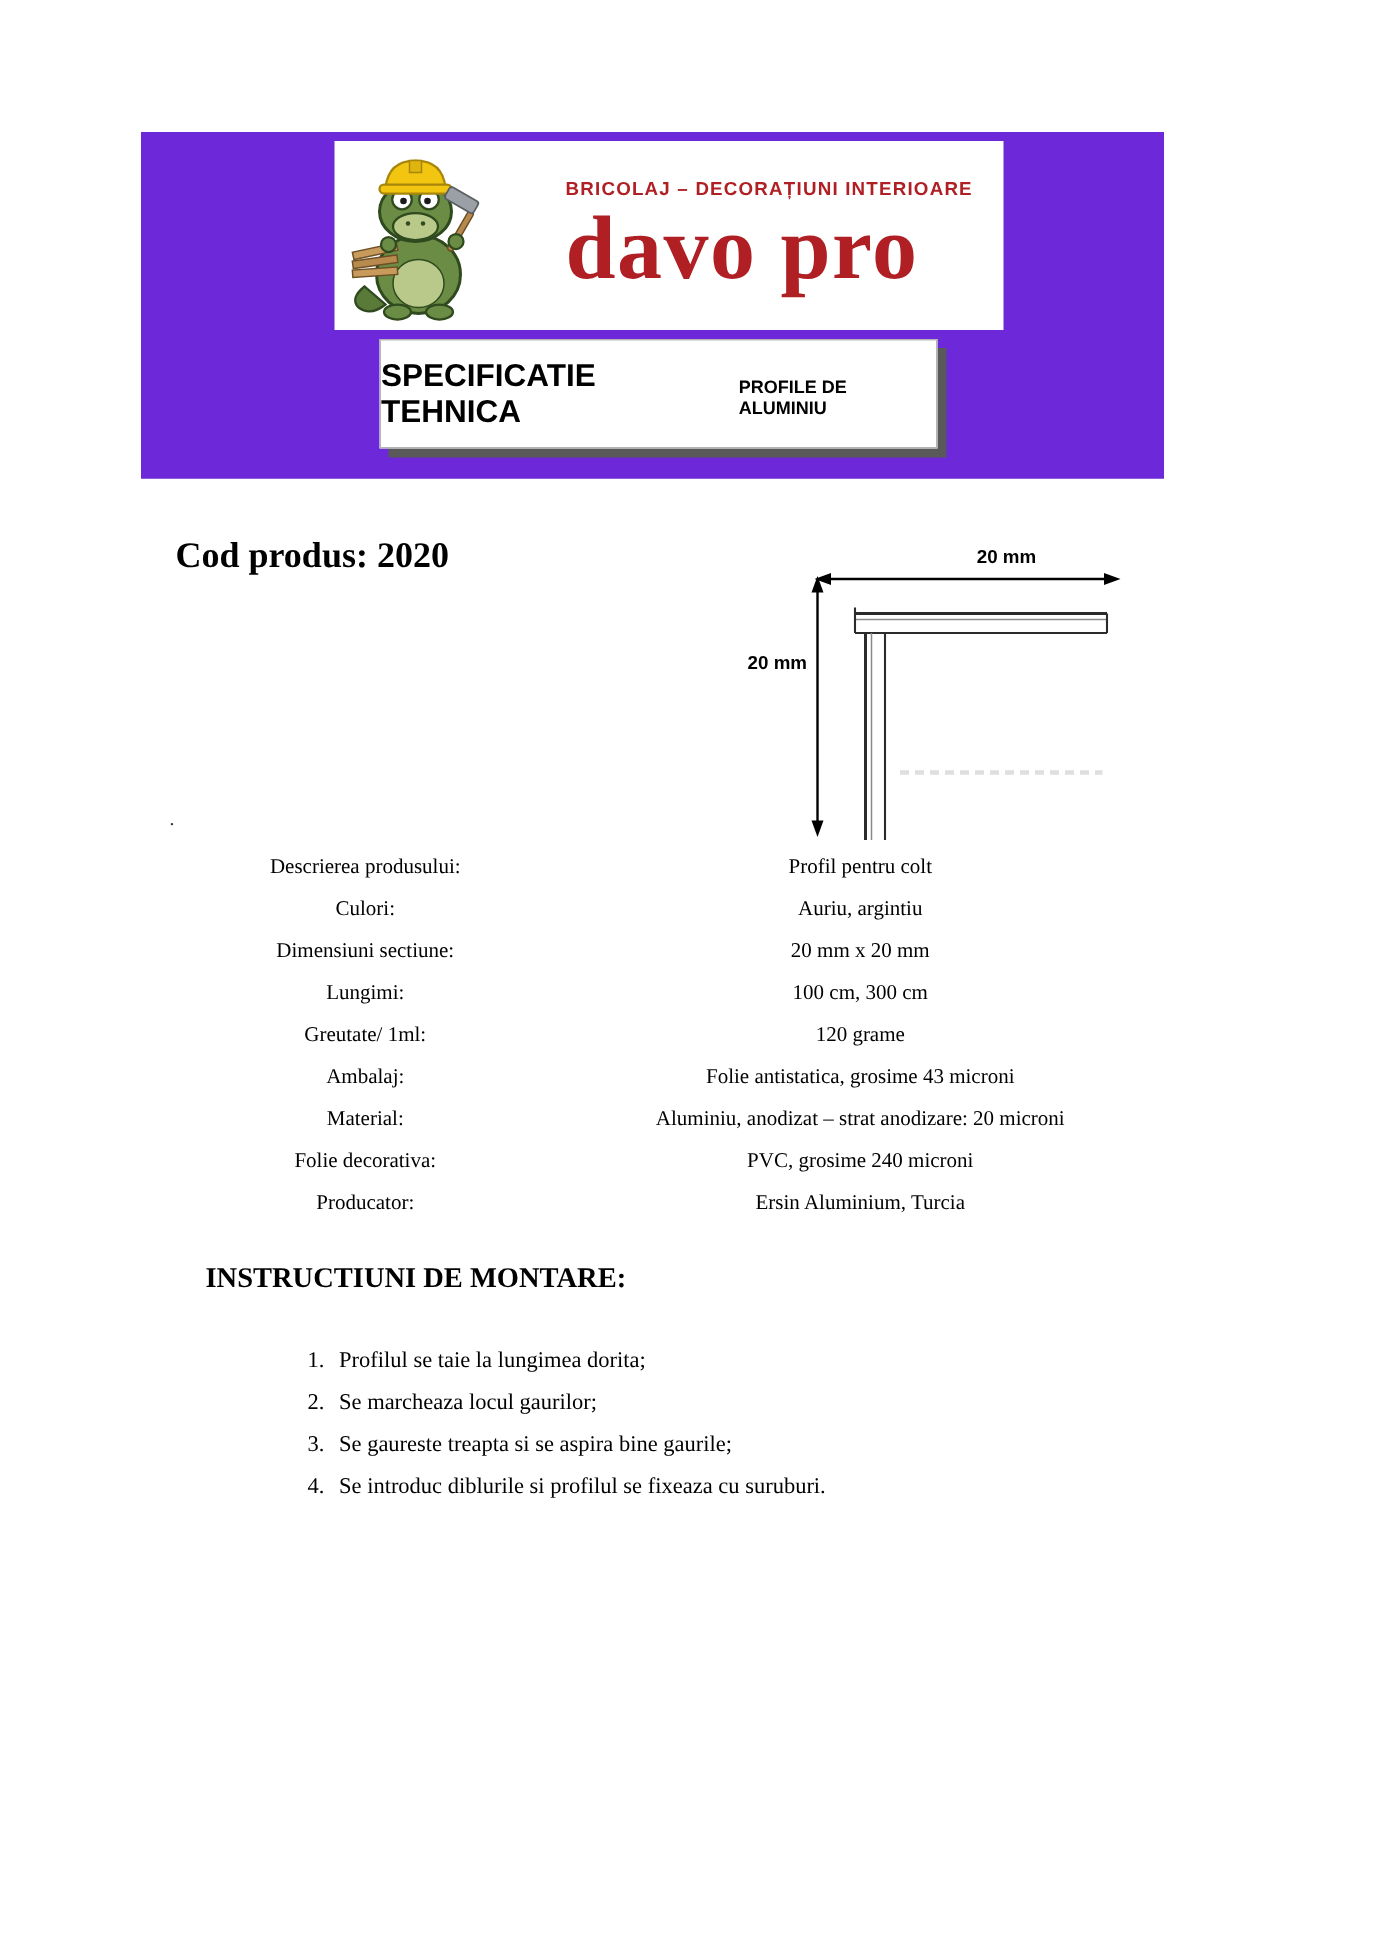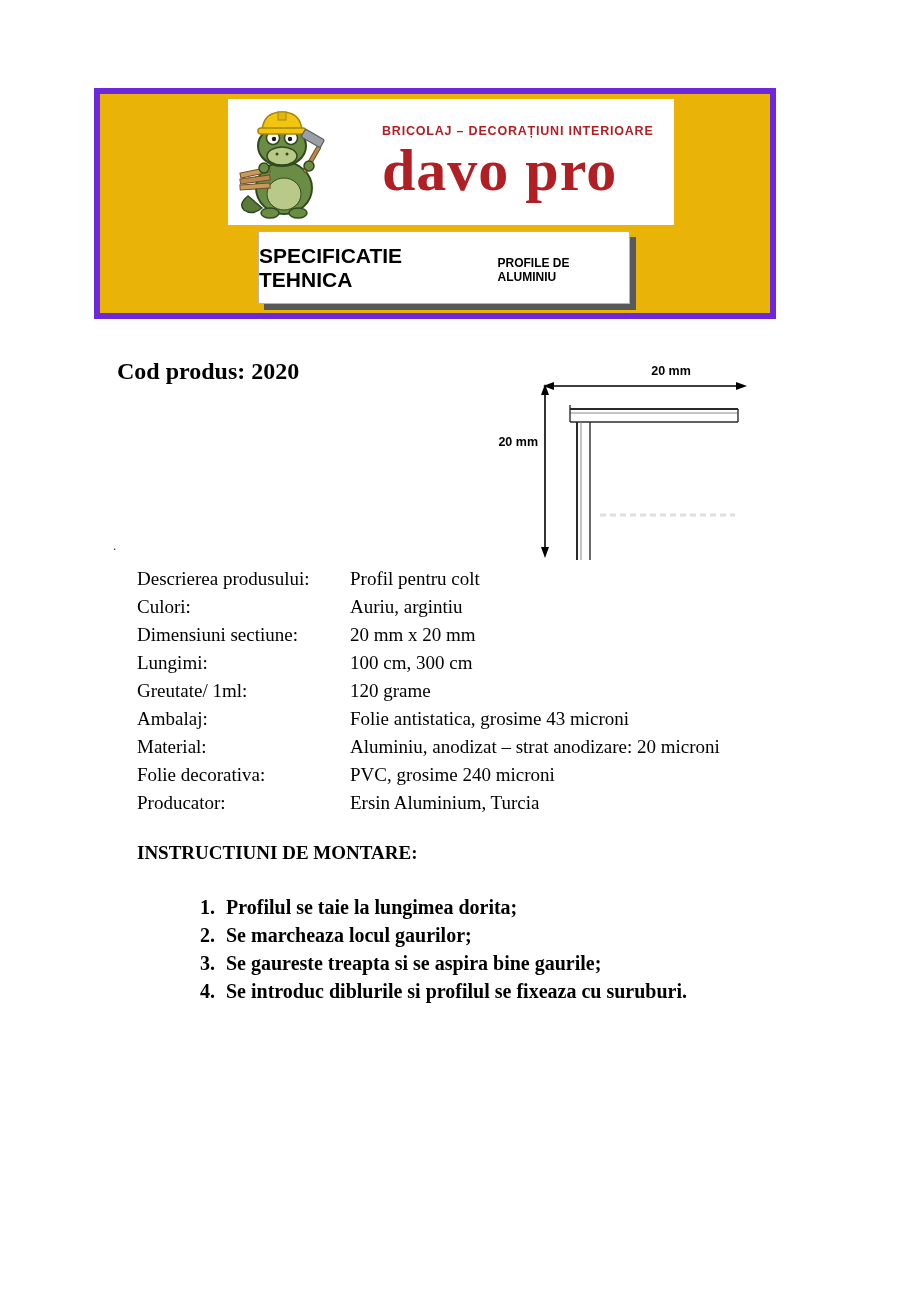--- a/index.html
+++ b/index.html
@@ -3,21 +3,21 @@
 <meta charset="utf-8">
 <style>
   * { box-sizing: border-box; margin: 0; padding: 0; }
   html, body { background: #ffffff; }
   body { width: 920px; height: 1300px; position: relative; font-family: "Liberation Serif", serif; color: #000; }
 
   .page { position: absolute; inset: 0; width: 920px; height: 1300px; background: #fff; overflow: hidden; }
 
   
   .header-box { position: absolute; left: 94px; top: 88px; width: 682px; height: 231px;
-                background: #eab308; border: 6px solid #6d28d9; }
+                background: #6d28d9; border: 1px solid #6d28d9; }
   .logo-box { position: absolute; left: 128px; top: 5px; width: 446px; height: 126px; background: #ffffff; }
   .logo-inner { display: flex; align-items: center; height: 100%; padding: 4px 8px; }
   .dino { width: 100px; height: 116px; flex: 0 0 auto; }
   .brand-text { margin-left: 46px; display: flex; flex-direction: column; }
   .brand-tagline { font-family: "Liberation Sans", sans-serif; font-weight: bold; font-size: 12.5px;
                    letter-spacing: 0.8px; color: #b01f24; margin-bottom: 2px; }
   .brand-name { font-family: "Liberation Serif", serif; font-weight: bold; font-size: 60px;
                 line-height: 1.0; color: #b01f24; letter-spacing: 1px; }
 
   .title-box { position: absolute; left: 158px; top: 137px; width: 372px; height: 73px;
@@ -30,29 +30,29 @@
   .cod-produs { position: absolute; left: 117px; top: 358px; font-weight: bold; font-size: 24px; }
 
   
   .diagram { position: absolute; left: 470px; top: 355px; width: 300px; height: 215px; }
   .dim-label { font-family: "Liberation Sans", sans-serif; font-weight: bold; font-size: 12.5px; fill: #000; }
 
   .stray-dot { position: absolute; left: 113px; top: 538px; font-size: 13px; color: #333; }
 
   
   .specs { position: absolute; left: 137px; top: 565px; width: 660px; }
-  .spec-row { display: flex; line-height: 28px; font-size: 19px; }
+  .spec-row { display: flex; line-height: 28px; font-size: 14px; text-align: center; }
   .spec-label { width: 213px; flex: 0 0 auto; }
   .spec-value { flex: 1; }
 
   
   .instr-heading { position: absolute; left: 137px; top: 842px; font-weight: bold; font-size: 19px; }
   .instructions-list { position: absolute; left: 137px; top: 893px; width: 640px; }
   .instructions-list ol { margin: 0; padding-left: 83px; }
-  .instructions-list li { font-size: 20px; line-height: 28px; padding-left: 6px; font-weight: bold; }
+  .instructions-list li { font-size: 15px; line-height: 28px; padding-left: 6px; }
 </style>
 </head>
 <body>
 
 <div class="page">
 
   <div class="header-box">
 
     <div class="logo-box">
       <div class="logo-inner">

